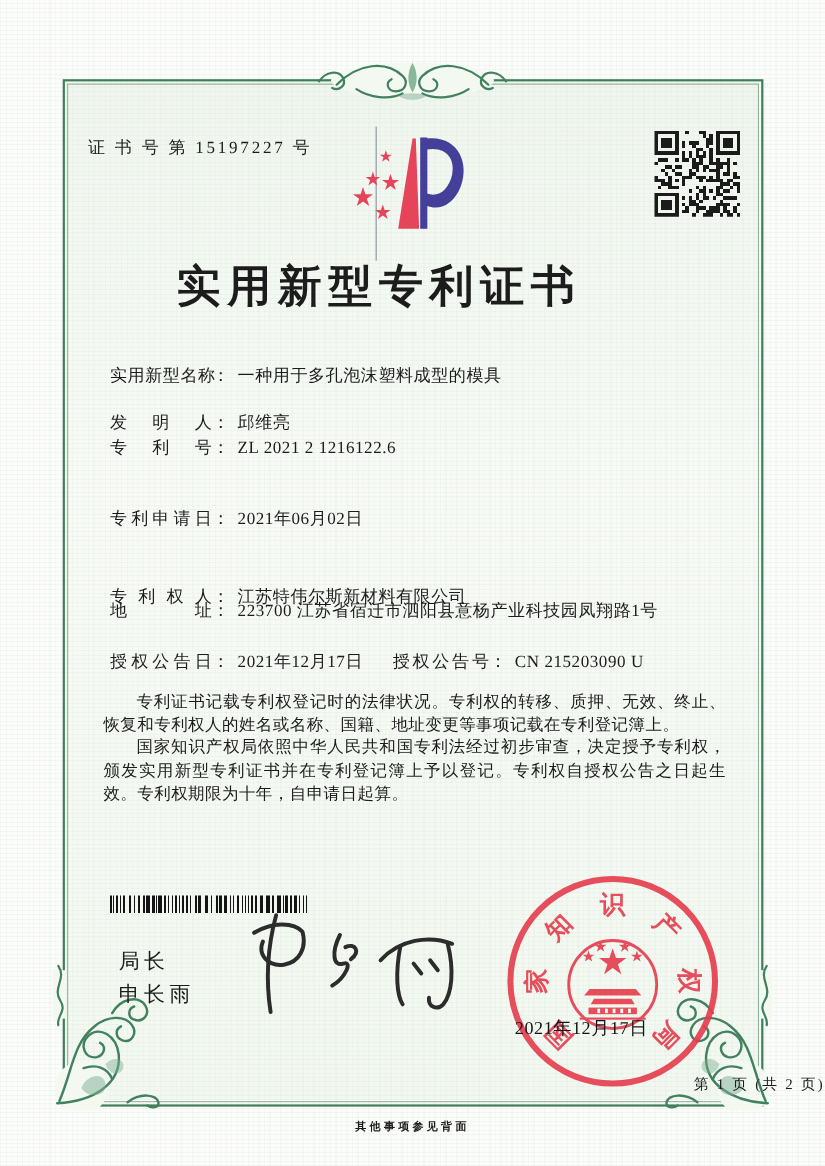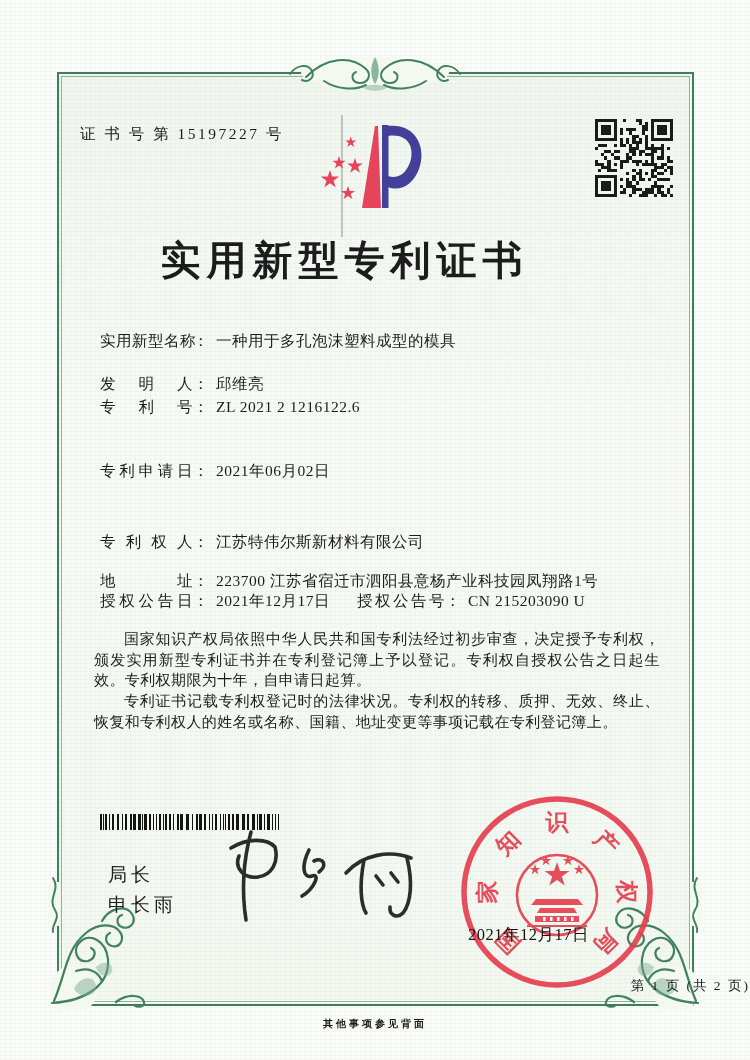--- a/index.html
+++ b/index.html
@@ -428,33 +428,33 @@
 </div>
 <div class="field-row" style="top:397px">
   <span class="flabel">专利号</span><span class="fcolon">：</span><span class="fvalue">ZL 2021 2 1216122.6</span>
 </div>
 <div class="field-row" style="top:461px">
   <span class="flabel">专利申请日</span><span class="fcolon">：</span><span class="fvalue">2021年06月02日</span>
 </div>
 <div class="field-row" style="top:532px">
   <span class="flabel">专利权人</span><span class="fcolon">：</span><span class="fvalue">江苏特伟尔斯新材料有限公司</span>
 </div>
-<div class="field-row" style="top:571px">
+<div class="field-row" style="top:545px">
   <span class="flabel">地址</span><span class="fcolon">：</span><span class="fvalue">223700 江苏省宿迁市泗阳县意杨产业科技园凤翔路1号</span>
 </div>
 <div class="field-row" style="top:591px">
   <span class="flabel">授权公告日</span><span class="fcolon">：</span><span class="fvalue">2021年12月17日</span>
 </div>
 <div class="field-row" style="top:591px;left:357px">
   <span class="flabel narrow">授权公告号</span><span class="fcolon">：</span><span class="fvalue">CN 215203090 U</span>
 </div>
 
 <div class="paras">
+  <p>专利证书记载专利权登记时的法律状况。专利权的转移、质押、无效、终止、恢复和专利权人的姓名或名称、国籍、地址变更等事项记载在专利登记簿上。</p>
   <p>国家知识产权局依照中华人民共和国专利法经过初步审查，决定授予专利权，颁发实用新型专利证书并在专利登记簿上予以登记。专利权自授权公告之日起生效。专利权期限为十年，自申请日起算。</p>
-  <p>专利证书记载专利权登记时的法律状况。专利权的转移、质押、无效、终止、恢复和专利权人的姓名或名称、国籍、地址变更等事项记载在专利登记簿上。</p>
 </div>
 
 <svg id="barcode-svg" class="barcode" width="186" height="16" viewBox="0 0 186 16" shape-rendering="crispEdges">
     <rect x="0" y="0" width="2" height="16" fill="#141414"></rect>
     <rect x="3" y="0" width="1" height="16" fill="#141414"></rect>
     <rect x="5" y="0" width="2" height="16" fill="#141414"></rect>
     <rect x="9" y="0" width="1" height="16" fill="#141414"></rect>
     <rect x="12" y="0" width="2" height="16" fill="#141414"></rect>
     <rect x="17" y="0" width="2" height="16" fill="#141414"></rect>
     <rect x="22" y="0" width="1" height="16" fill="#141414"></rect>

